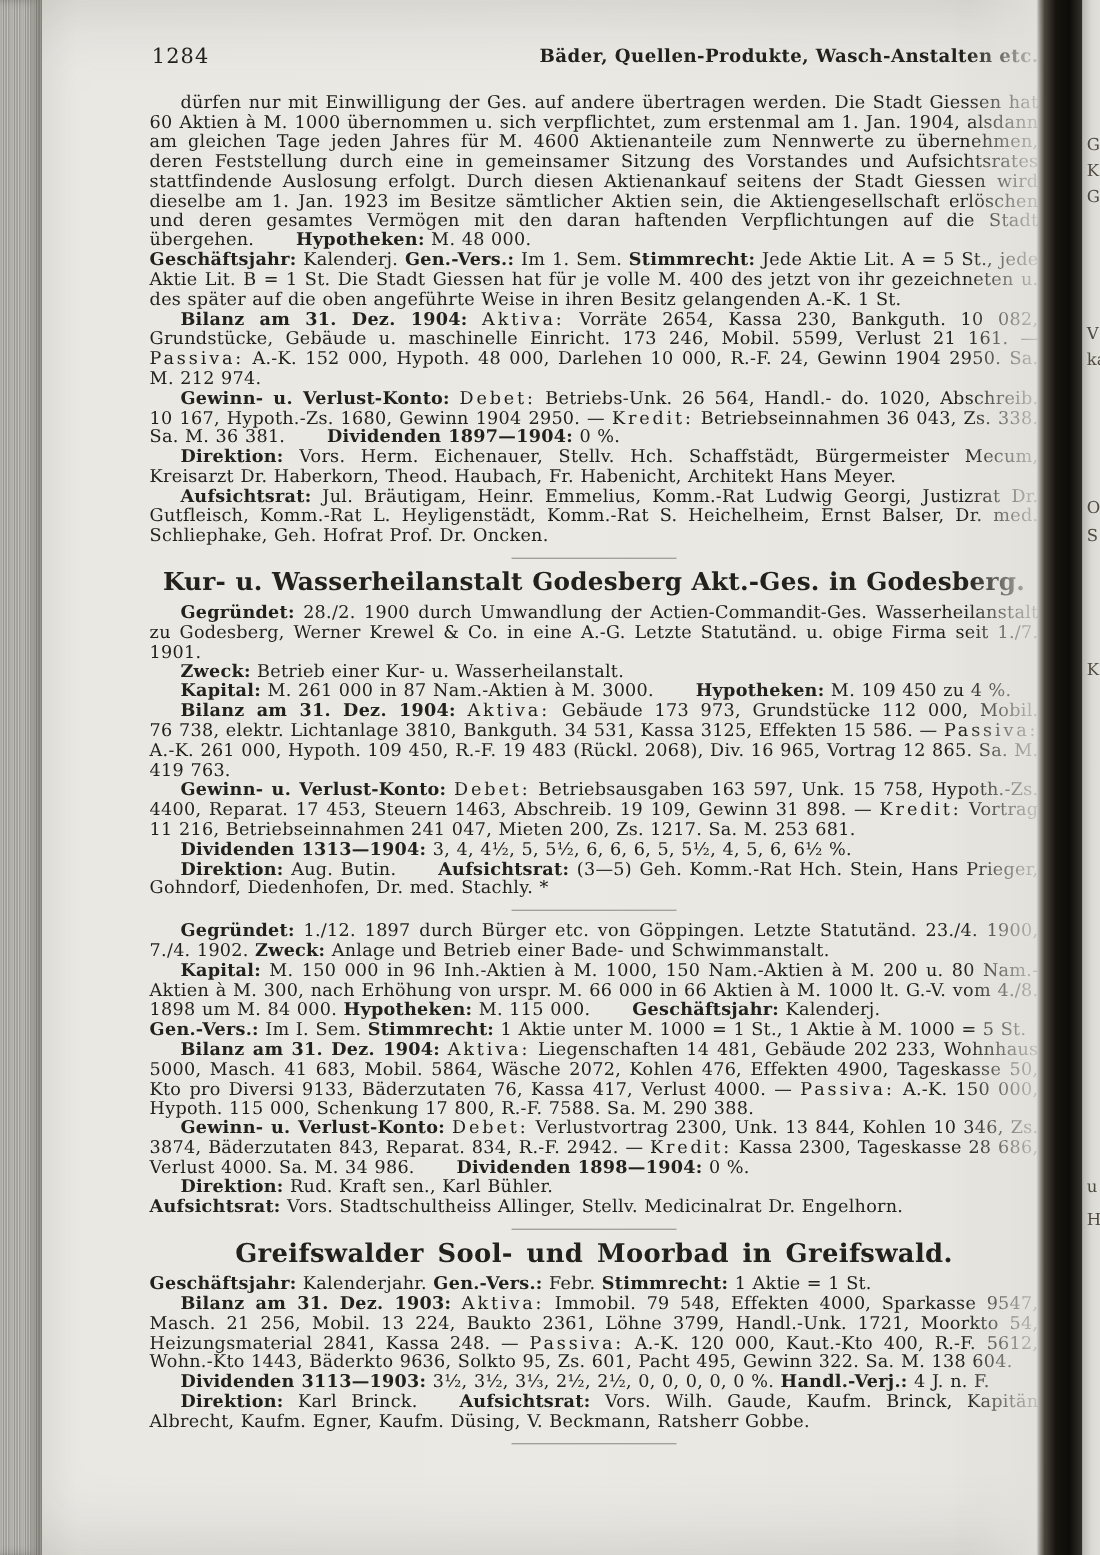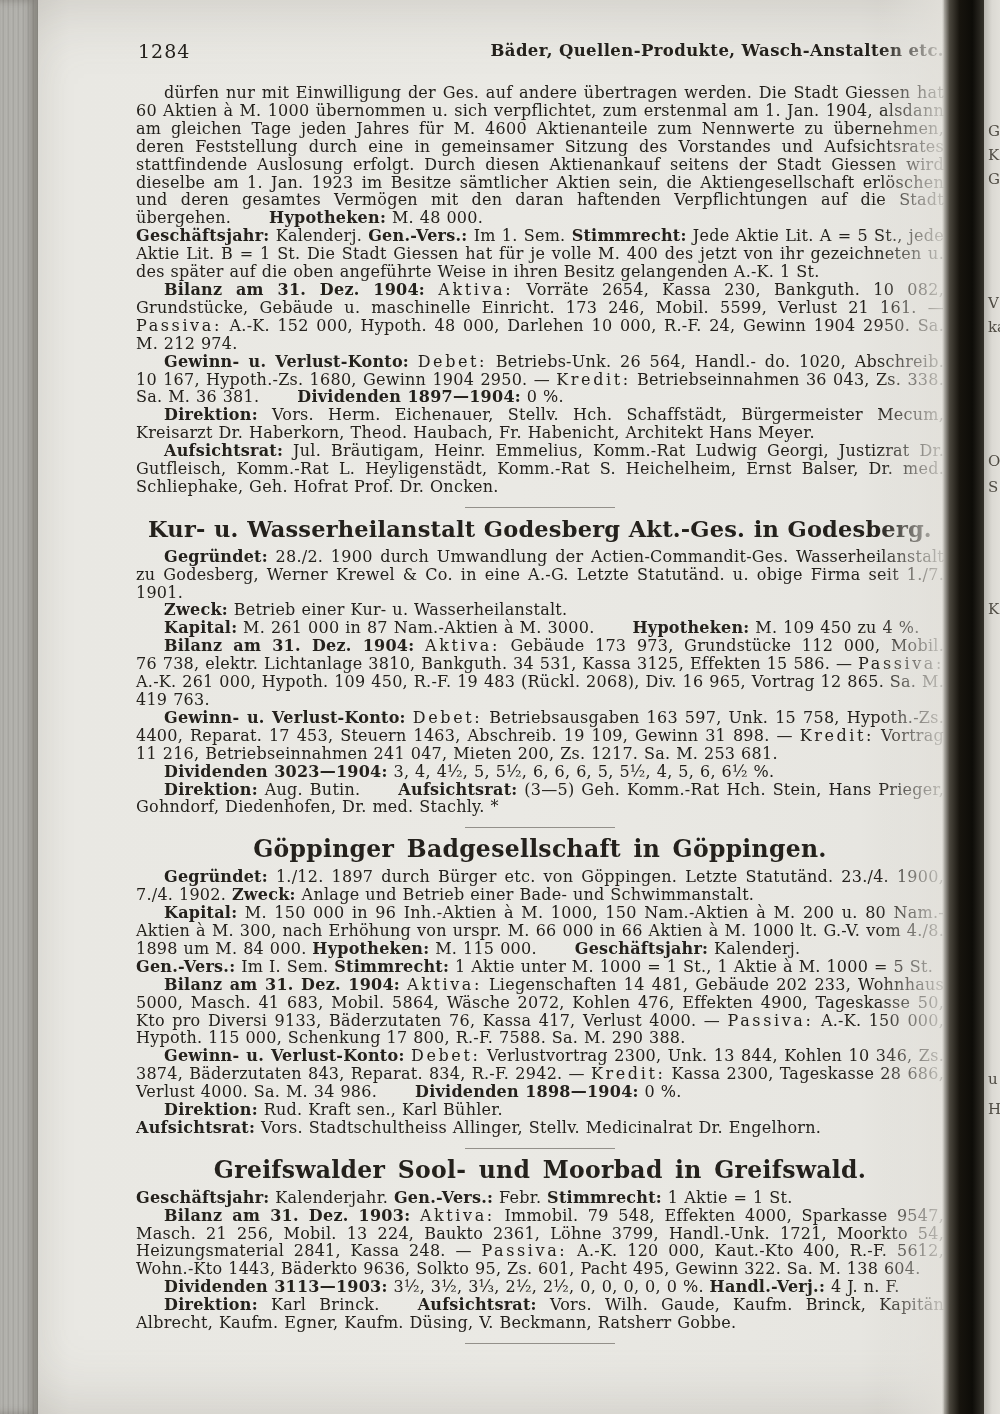--- a/index.html
+++ b/index.html
@@ -104,24 +104,23 @@
         <p><span class="b">Gewinn- u. Verlust-Konto:</span><span> </span><span class="g">Debet:</span><span> Betriebs-Unk. 26&nbsp;564, Handl.- do. 1020, Abschreib. 10&nbsp;167, Hypoth.-Zs. 1680, Gewinn 1904&nbsp;2950. — </span><span class="g">Kredit:</span><span> Betriebseinnahmen 36&nbsp;043, Zs. 338.  Sa. M. 36&nbsp;381.</span><span class="gap"></span><span class="b">Dividenden 1897—1904:</span><span> 0 %.</span></p>
         <p><span class="b">Direktion:</span><span> Vors. Herm. Eichenauer, Stellv. Hch. Schaffstädt, Bürgermeister Mecum, Kreisarzt Dr. Haberkorn, Theod. Haubach, Fr. Habenicht, Architekt Hans Meyer.</span></p>
         <p><span class="b">Aufsichtsrat:</span><span> Jul. Bräutigam, Heinr. Emmelius, Komm.-Rat Ludwig Georgi, Justizrat Dr. Gutfleisch, Komm.-Rat L. Heyligenstädt, Komm.-Rat S. Heichelheim, Ernst Balser, Dr. med. Schliephake, Geh. Hofrat Prof. Dr. Oncken.</span></p>
         <div class="divider"></div>
         <h2 class="h-l">Kur- u. Wasserheilanstalt Godesberg Akt.-Ges. in Godesberg.</h2>
         <p><span class="b">Gegründet:</span><span> 28./2. 1900 durch Umwandlung der Actien-Commandit-Ges. Wasserheilanstalt zu Godesberg, Werner Krewel &amp; Co. in eine A.-G.  Letzte Statutänd. u. obige Firma seit 1./7. 1901.</span></p>
         <p><span class="b">Zweck:</span><span> Betrieb einer Kur- u. Wasserheilanstalt.</span></p>
         <p><span class="b">Kapital:</span><span> M. 261&nbsp;000 in 87 Nam.-Aktien à M. 3000.</span><span class="gap"></span><span class="b">Hypotheken:</span><span> M. 109&nbsp;450 zu 4 %.</span></p>
         <p><span class="b">Bilanz am 31. Dez. 1904:</span><span> </span><span class="g">Aktiva:</span><span> Gebäude 173&nbsp;973, Grundstücke 112&nbsp;000, Mobil. 76&nbsp;738, elektr. Lichtanlage 3810, Bankguth. 34&nbsp;531, Kassa 3125, Effekten 15&nbsp;586. — </span><span class="g">Passiva:</span><span> A.-K. 261&nbsp;000, Hypoth. 109&nbsp;450, R.-F. 19&nbsp;483 (Rückl. 2068), Div. 16&nbsp;965, Vortrag 12&nbsp;865.  Sa. M. 419&nbsp;763.</span></p>
         <p><span class="b">Gewinn- u. Verlust-Konto:</span><span> </span><span class="g">Debet:</span><span> Betriebsausgaben 163&nbsp;597, Unk. 15&nbsp;758, Hypoth.-Zs. 4400, Reparat. 17&nbsp;453, Steuern 1463, Abschreib. 19&nbsp;109, Gewinn 31&nbsp;898. — </span><span class="g">Kredit:</span><span> Vortrag 11&nbsp;216, Betriebseinnahmen 241&nbsp;047, Mieten 200, Zs. 1217.  Sa. M. 253&nbsp;681.</span></p>
-        <p><span class="b">Dividenden 3023—1904:</span><span> 3, 4, 4½, 5, 5½, 6, 6, 6, 5, 5½, 4, 5, 6, 6½ %.</span></p>
+        <p><span class="b">Dividenden 1313—1904:</span><span> 3, 4, 4½, 5, 5½, 6, 6, 6, 5, 5½, 4, 5, 6, 6½ %.</span></p>
         <p><span class="b">Direktion:</span><span> Aug. Butin.</span><span class="gap"></span><span class="b">Aufsichtsrat:</span><span> (3—5) Geh. Komm.-Rat Hch. Stein, Hans Prieger, Gohndorf, Diedenhofen, Dr. med. Stachly.  *</span></p>
         <div class="divider"></div>
-        <h2 class="h-m">Göppinger Badgesellschaft in Göppingen.</h2>
         <p><span class="b">Gegründet:</span><span> 1./12. 1897 durch Bürger etc. von Göppingen.  Letzte Statutänd. 23./4. 1900, 7./4. 1902.  </span><span class="b">Zweck:</span><span> Anlage und Betrieb einer Bade- und Schwimmanstalt.</span></p>
         <p><span class="b">Kapital:</span><span> M. 150&nbsp;000 in 96 Inh.-Aktien à M. 1000, 150 Nam.-Aktien à M. 200 u. 80 Nam.-Aktien à M. 300, nach Erhöhung von urspr. M. 66&nbsp;000 in 66 Aktien à M. 1000 lt. G.-V. vom 4./8. 1898 um M. 84&nbsp;000.  </span><span class="b">Hypotheken:</span><span> M. 115&nbsp;000.</span><span class="gap"></span><span class="b">Geschäftsjahr:</span><span> Kalenderj.</span></p>
         <p class="noindent"><span class="b">Gen.-Vers.:</span><span> Im I. Sem.  </span><span class="b">Stimmrecht:</span><span> 1 Aktie unter M. 1000 = 1 St., 1 Aktie à M. 1000 = 5 St.</span></p>
         <p><span class="b">Bilanz am 31. Dez. 1904:</span><span> </span><span class="g">Aktiva:</span><span> Liegenschaften 14&nbsp;481, Gebäude 202&nbsp;233, Wohnhaus 5000, Masch. 41&nbsp;683, Mobil. 5864, Wäsche 2072, Kohlen 476, Effekten 4900, Tageskasse 50, Kto pro Diversi 9133, Bäderzutaten 76, Kassa 417, Verlust 4000. — </span><span class="g">Passiva:</span><span> A.-K. 150&nbsp;000, Hypoth. 115&nbsp;000, Schenkung 17&nbsp;800, R.-F. 7588.  Sa. M. 290&nbsp;388.</span></p>
         <p><span class="b">Gewinn- u. Verlust-Konto:</span><span> </span><span class="g">Debet:</span><span> Verlustvortrag 2300, Unk. 13&nbsp;844, Kohlen 10&nbsp;346, Zs. 3874, Bäderzutaten 843, Reparat. 834, R.-F. 2942. — </span><span class="g">Kredit:</span><span> Kassa 2300, Tageskasse 28&nbsp;686, Verlust 4000.  Sa. M. 34&nbsp;986.</span><span class="gap"></span><span class="b">Dividenden 1898—1904:</span><span> 0 %.</span></p>
         <p><span class="b">Direktion:</span><span> Rud. Kraft sen., Karl Bühler.</span></p>
         <p class="noindent"><span class="b">Aufsichtsrat:</span><span> Vors. Stadtschultheiss Allinger, Stellv. Medicinalrat Dr. Engelhorn.</span></p>
         <div class="divider"></div>
         <h2 class="h-m">Greifswalder Sool- und Moorbad in Greifswald.</h2>
         <p class="noindent"><span class="b">Geschäftsjahr:</span><span> Kalenderjahr.  </span><span class="b">Gen.-Vers.:</span><span> Febr.  </span><span class="b">Stimmrecht:</span><span> 1 Aktie = 1 St.</span></p>

